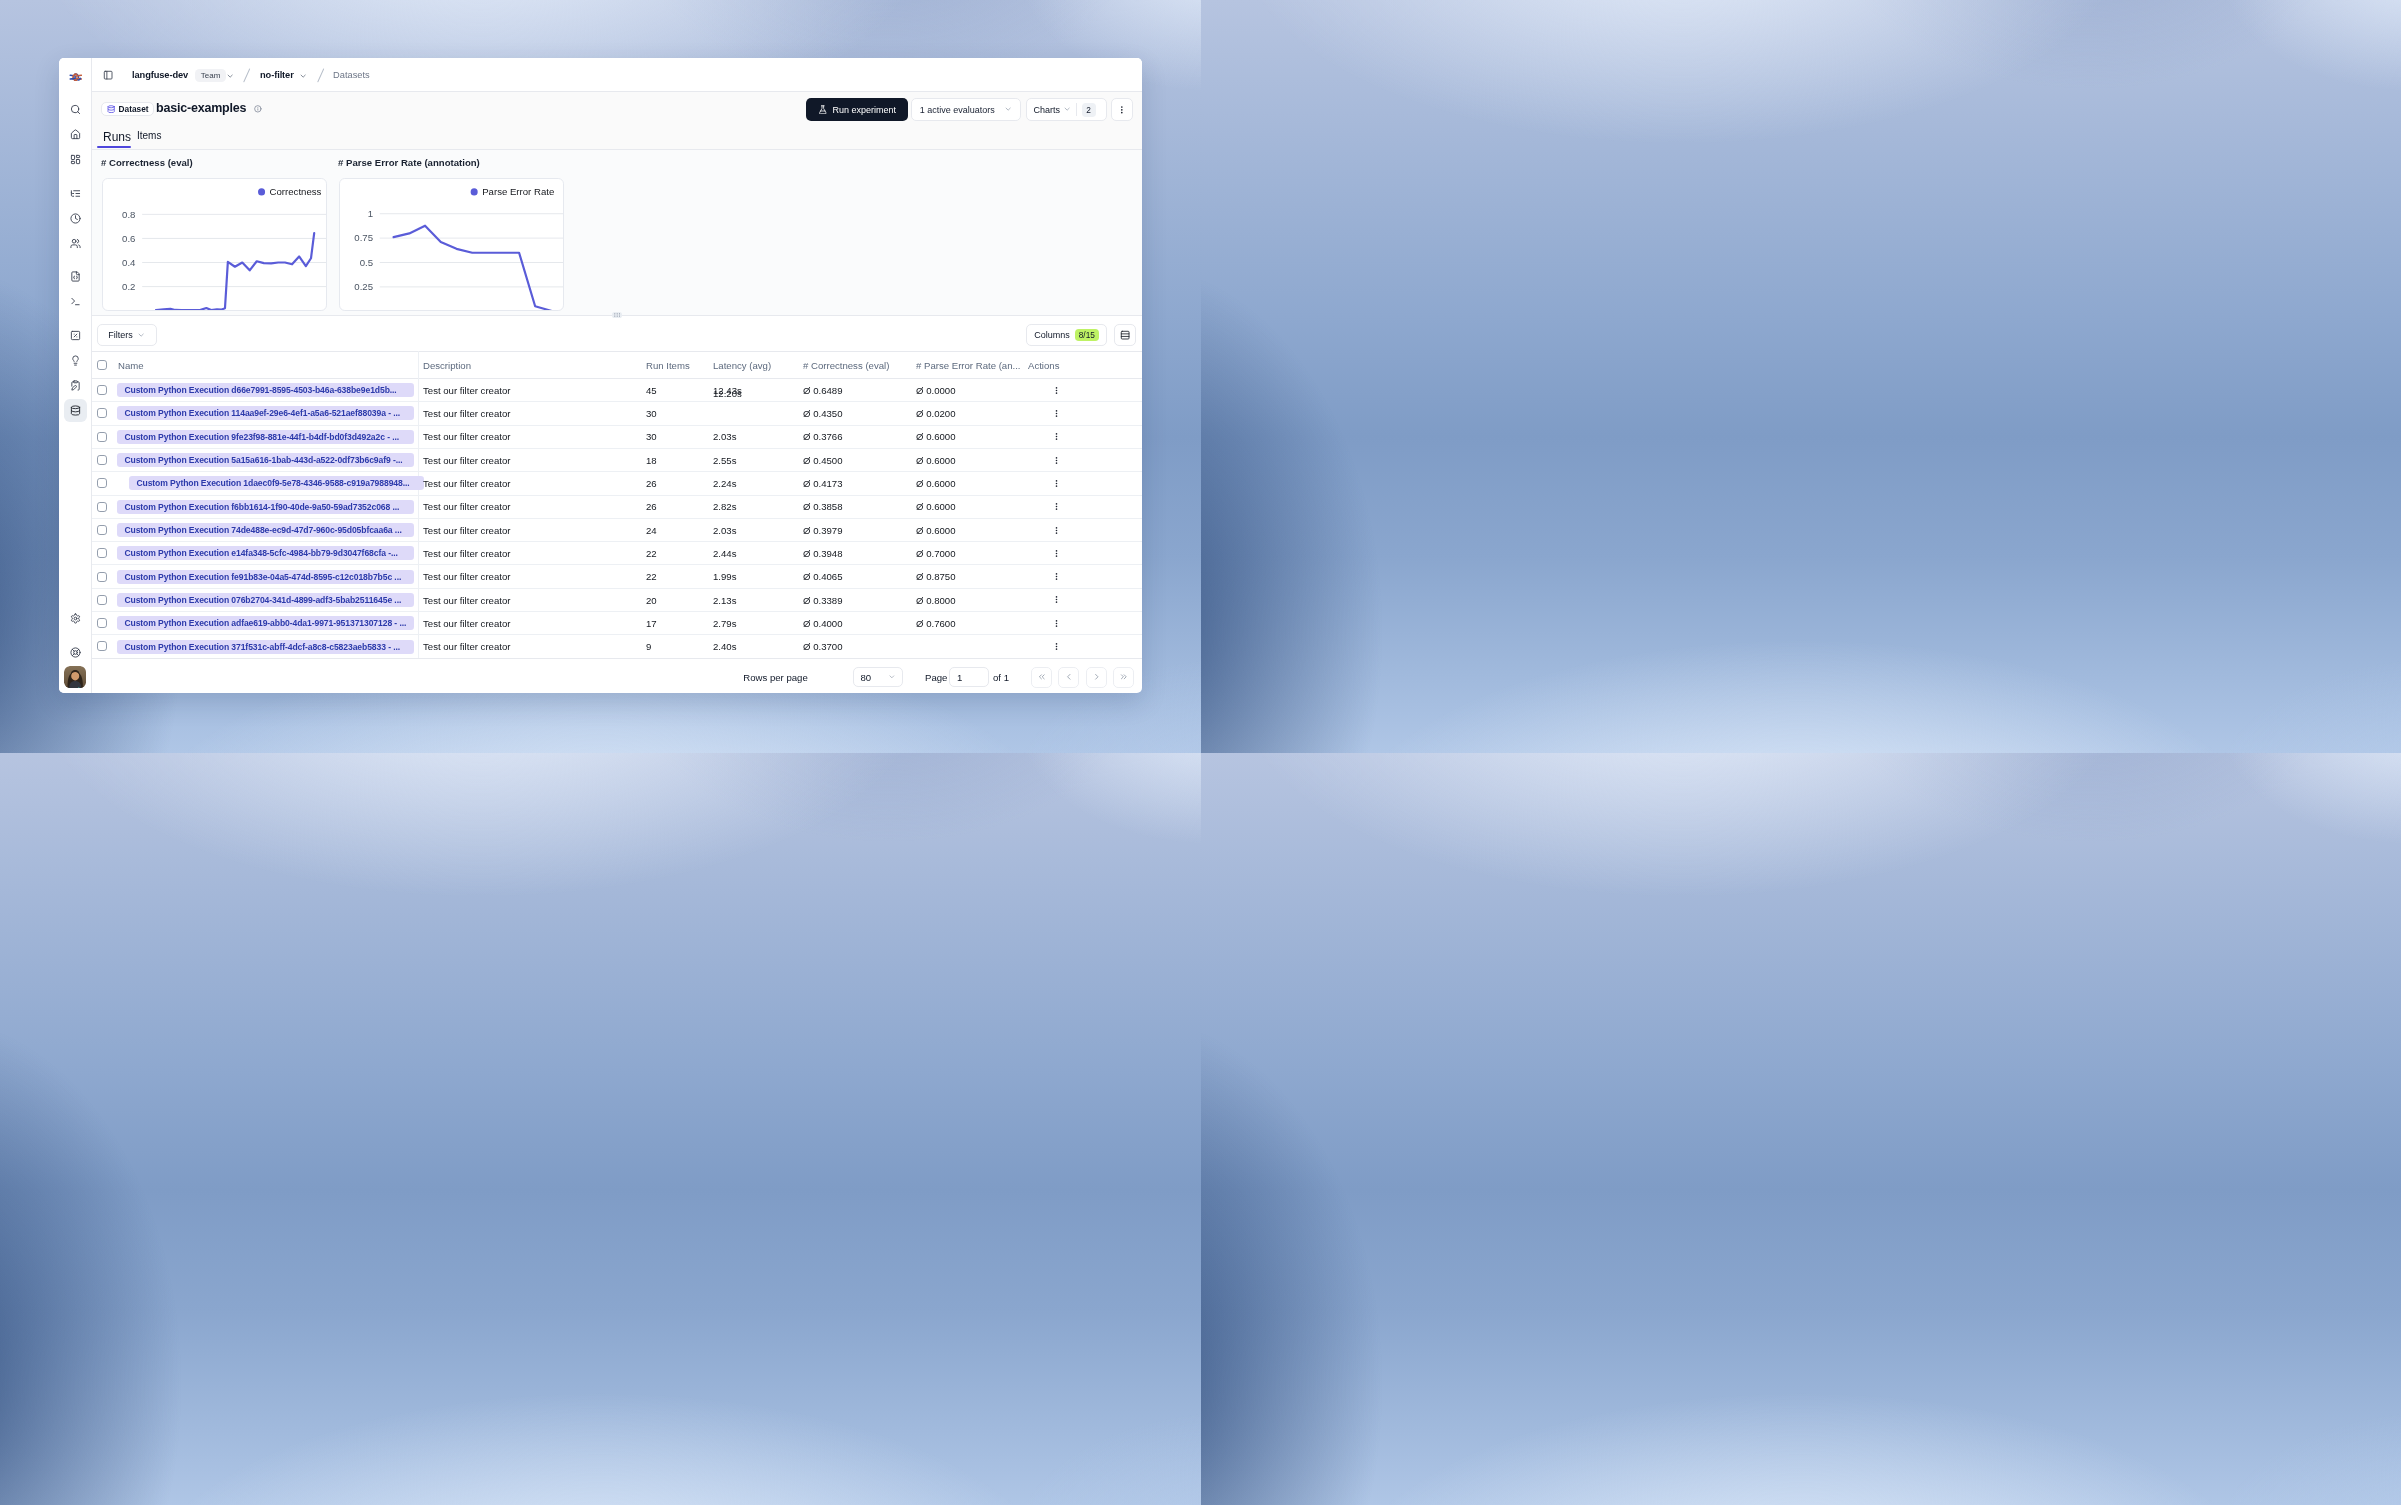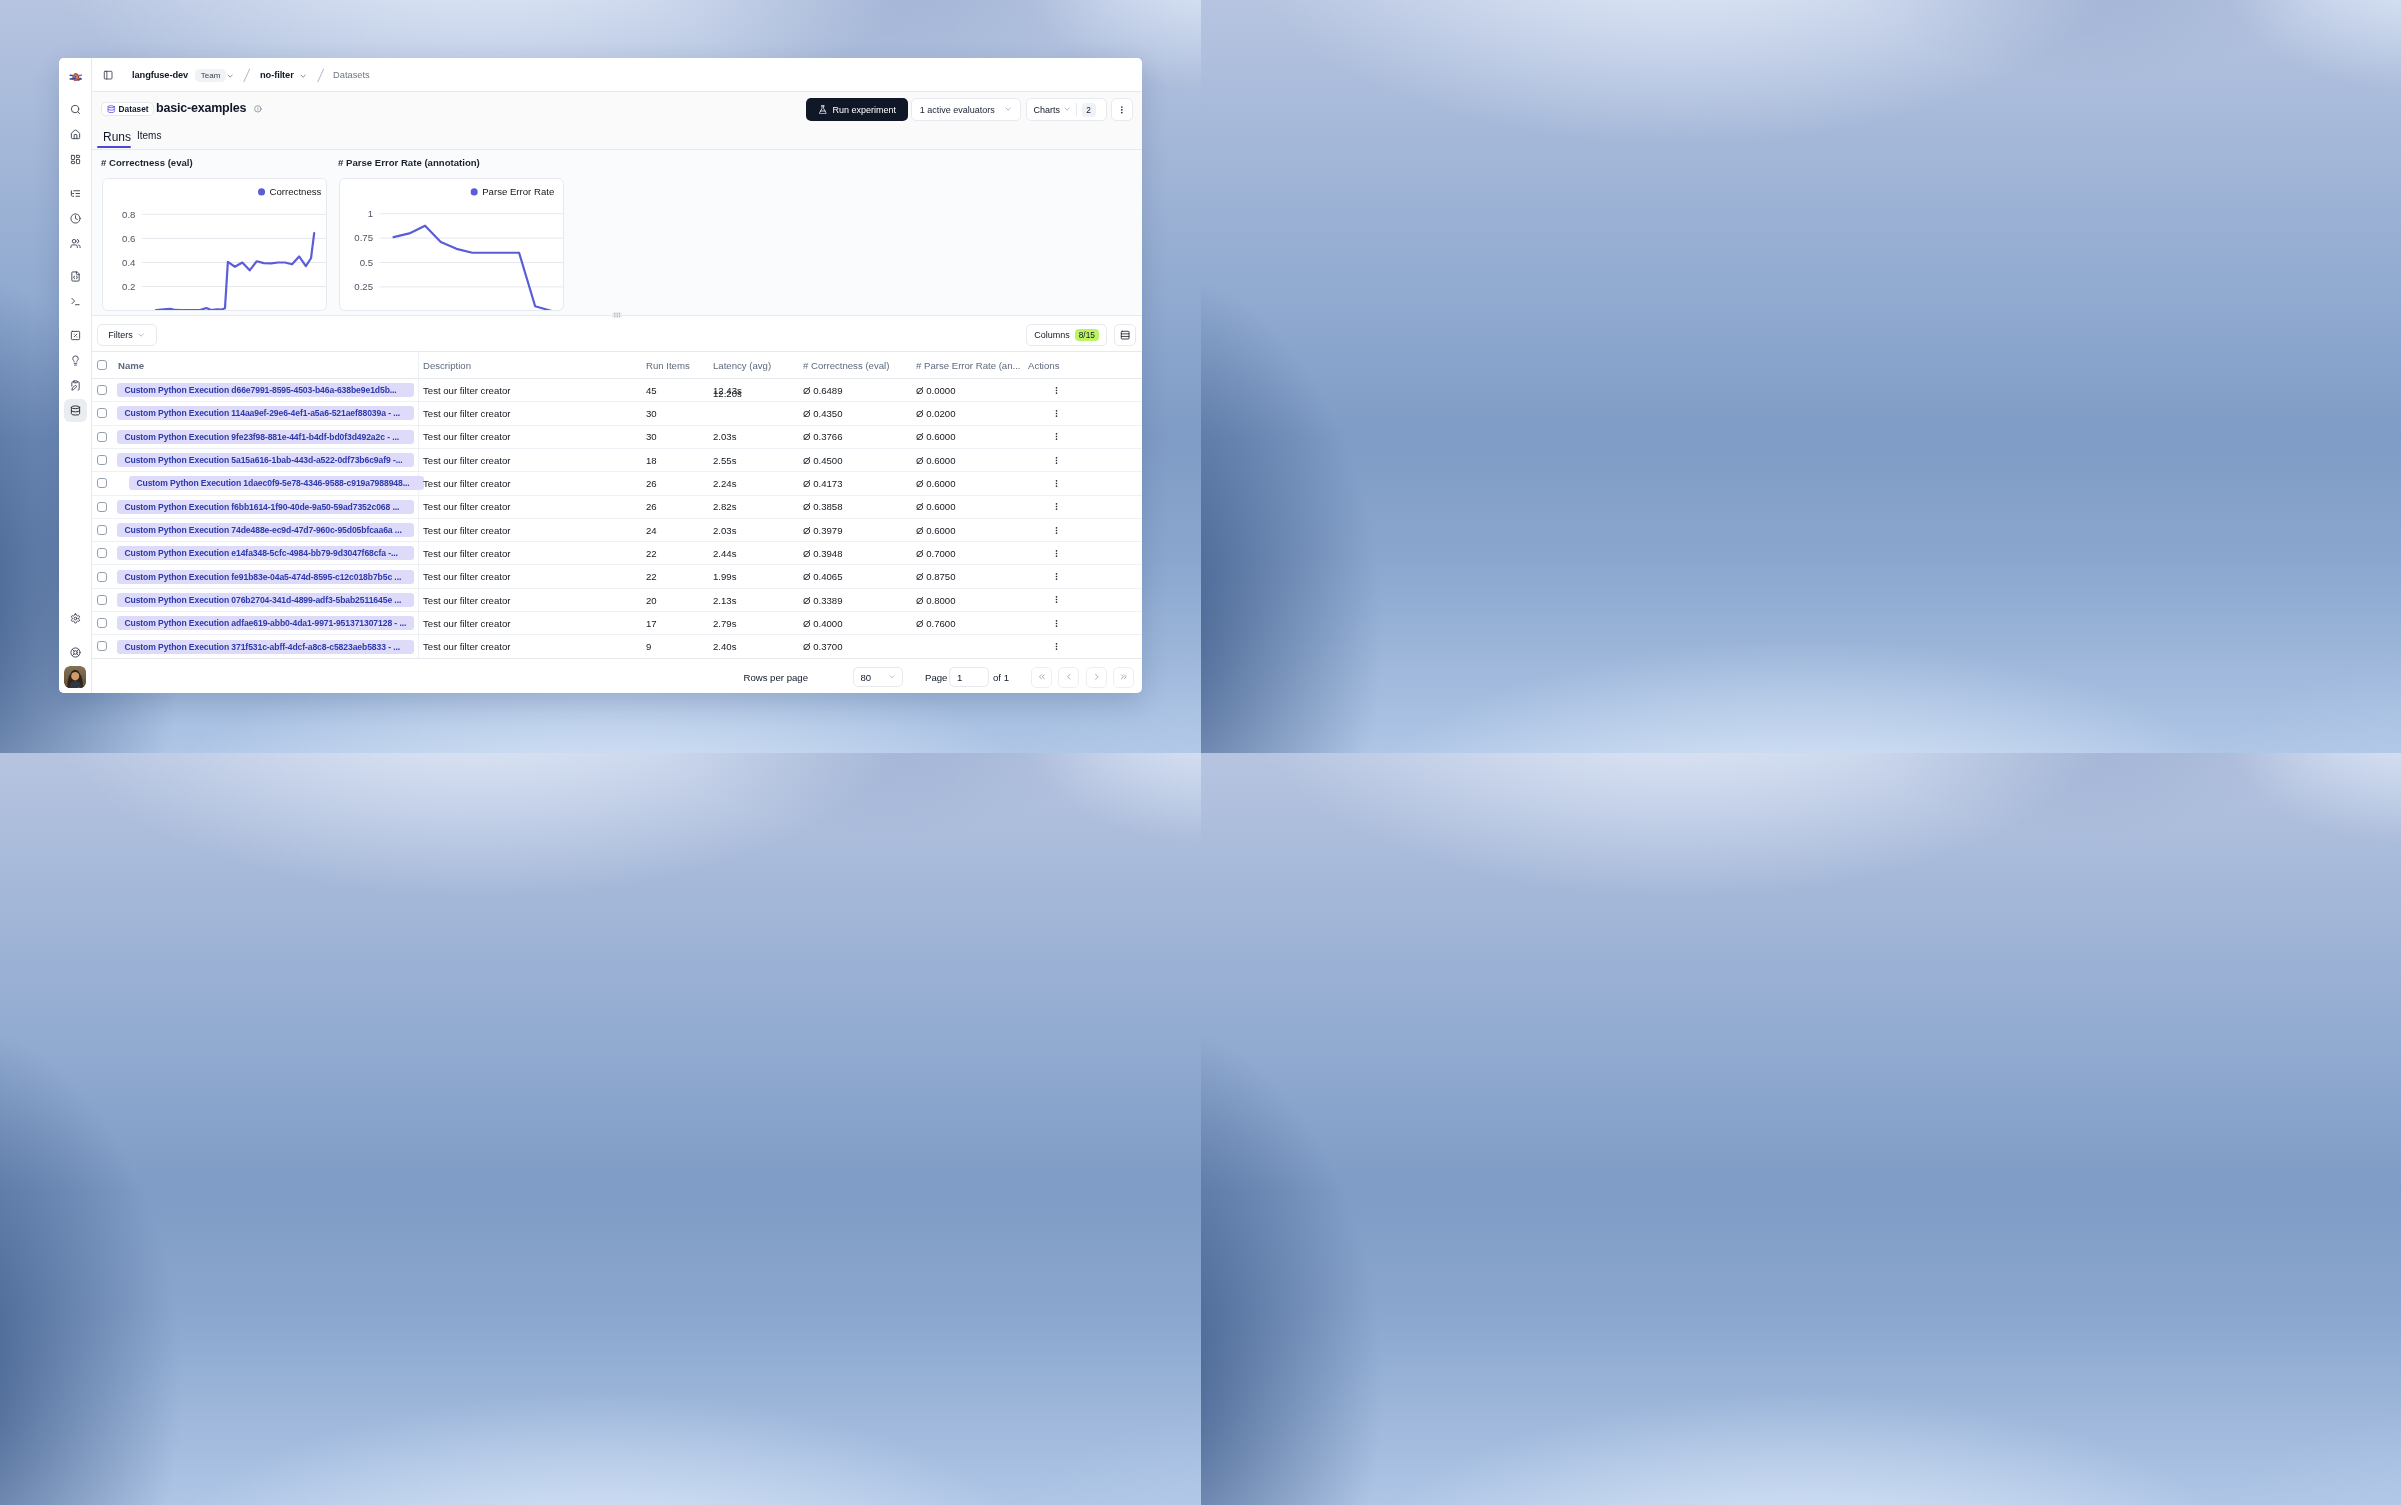--- a/index.html
+++ b/index.html
@@ -294,21 +294,21 @@
       <svg style="" width="10.3" height="10.3" viewBox="0 0 24 24" fill="none" stroke="#20242c" stroke-width="2" stroke-linecap="round" stroke-linejoin="round">
         <rect width="18" height="18" x="3" y="3" rx="2"></rect>
         <path d="M21 9H3"></path>
         <path d="M21 15H3"></path>
       </svg>
     </div>
 <div style="position:absolute;left:33px;top:293px;width:1050px;height:0.6px;background:#e7e9ee"></div>
 <div style="position:absolute;left:33px;top:320px;width:1050px;height:0.6px;background:#e7e9ee"></div>
 <div style="position:absolute;left:359px;top:293px;width:0.6px;height:307px;background:#edf0f4"></div>
 <div style="position:absolute;left:38px;top:302px;width:10.3px;height:10.3px;border:1px solid #949ead;border-radius:2.9px;background:#fff"></div>
-<div style="position:absolute;left:59px;top:302px;font-size:9.6px;font-weight:700;color:#5d6a7e">Name</div>
+<div style="position:absolute;left:59px;top:302px;font-size:9.6px;font-weight:400;color:#5d6a7e">Name</div>
 <div style="position:absolute;left:364px;top:302px;font-size:9.6px;font-weight:500;color:#5d6a7e">Description</div>
 <div style="position:absolute;left:587px;top:302px;font-size:9.6px;font-weight:500;color:#5d6a7e">Run Items</div>
 <div style="position:absolute;left:654px;top:302px;font-size:9.6px;font-weight:500;color:#5d6a7e">Latency (avg)</div>
 <div style="position:absolute;left:744px;top:302px;font-size:9.6px;font-weight:500;color:#5d6a7e"># Correctness (eval)</div>
 <div style="position:absolute;left:857px;top:302px;font-size:9.6px;font-weight:500;color:#5d6a7e"># Parse Error Rate (an...</div>
 <div style="position:absolute;left:969px;top:302px;font-size:9.6px;font-weight:500;color:#5d6a7e">Actions</div>
 <div style="position:absolute;left:33px;top:343px;width:1050px;height:0.6px;background:#edf0f4"></div>
 <div style="position:absolute;left:38px;top:327px;width:10.3px;height:10.3px;border:1px solid #949ead;border-radius:2.9px;background:#fff"></div>
 <div style="position:absolute;left:58px;top:325px;width:297px;height:14px;background:#dedaf9;border-radius:3.2px;overflow:hidden;white-space:nowrap;padding-left:7.4px;font-size:8.6px;font-weight:700;color:#2c3aab;line-height:14px;letter-spacing:-0.1px">Custom Python Execution d66e7991-8595-4503-b46a-638be9e1d5b...</div>
 <div style="position:absolute;left:364px;top:327px;font-size:9.6px;color:#14181f">Test our filter creator</div>
@@ -481,21 +481,21 @@
 <div style="position:absolute;left:654px;top:583px;font-size:9.6px;color:#14181f">2.40s</div>
 <div style="position:absolute;left:744px;top:583px;font-size:9.6px;color:#14181f">Ø 0.3700</div>
 <div style="position:absolute;left:993px;top:584px">
       <svg width="9" height="9" viewBox="0 0 24 24" fill="#1f2430">
         <circle cx="12" cy="5" r="2.2"></circle>
         <circle cx="12" cy="12" r="2.2"></circle>
         <circle cx="12" cy="19" r="2.2"></circle>
       </svg>
     </div>
 <div style="position:absolute;left:33px;top:600px;width:1050px;height:0.6px;background:#e7e9ee"></div>
-<div style="position:absolute;left:684px;top:614px;width:65px;text-align:right;font-size:9.6px;color:#101828">Rows per page</div>
+<div style="position:absolute;left:684px;top:614px;width:65px;text-align:center;font-size:9.6px;color:#101828">Rows per page</div>
 <div style="position:absolute;left:794px;top:609px;width:50px;height:20px;border:0.6px solid #e7e9ee;border-radius:5.1px;background:#fff;display:flex;align-items:center;justify-content:space-between;padding:0 6.4px;font-size:9.6px;color:#101828">
       <span>80</span>
       <svg style="" width="7.7" height="7.7" viewBox="0 0 24 24" fill="none" stroke="#98a1ae" stroke-width="2.2" stroke-linecap="round" stroke-linejoin="round">
         <path d="m6 9 6 6 6-6"></path>
       </svg>
     </div>
 <div style="position:absolute;left:866px;top:614px;font-size:9.6px;font-weight:500;color:#101828">Page</div>
 <div style="position:absolute;left:890px;top:609px;width:40px;height:20px;border:0.6px solid #e7e9ee;border-radius:5.1px;background:#fff;line-height:20px;padding-left:7px;font-size:9.6px;color:#101828">1</div>
 <div style="position:absolute;left:934px;top:614px;font-size:9.6px;font-weight:500;color:#101828">of 1</div>
 <div style="position:absolute;left:972px;top:609px;width:21px;height:20.5px;border:0.6px solid #eceef2;border-radius:5.1px;background:#fff;display:flex;align-items:center;justify-content:center">

